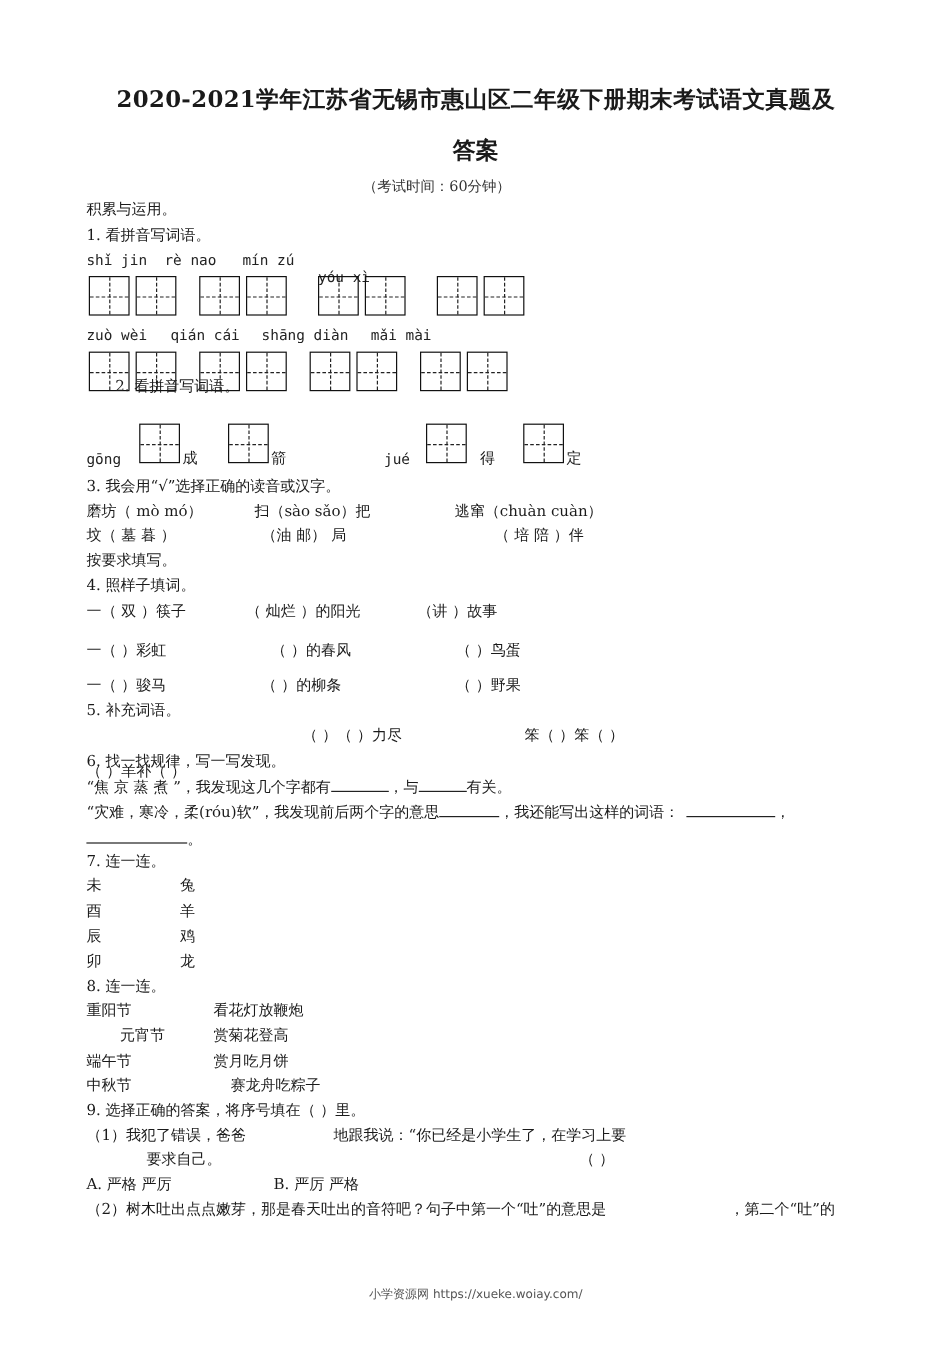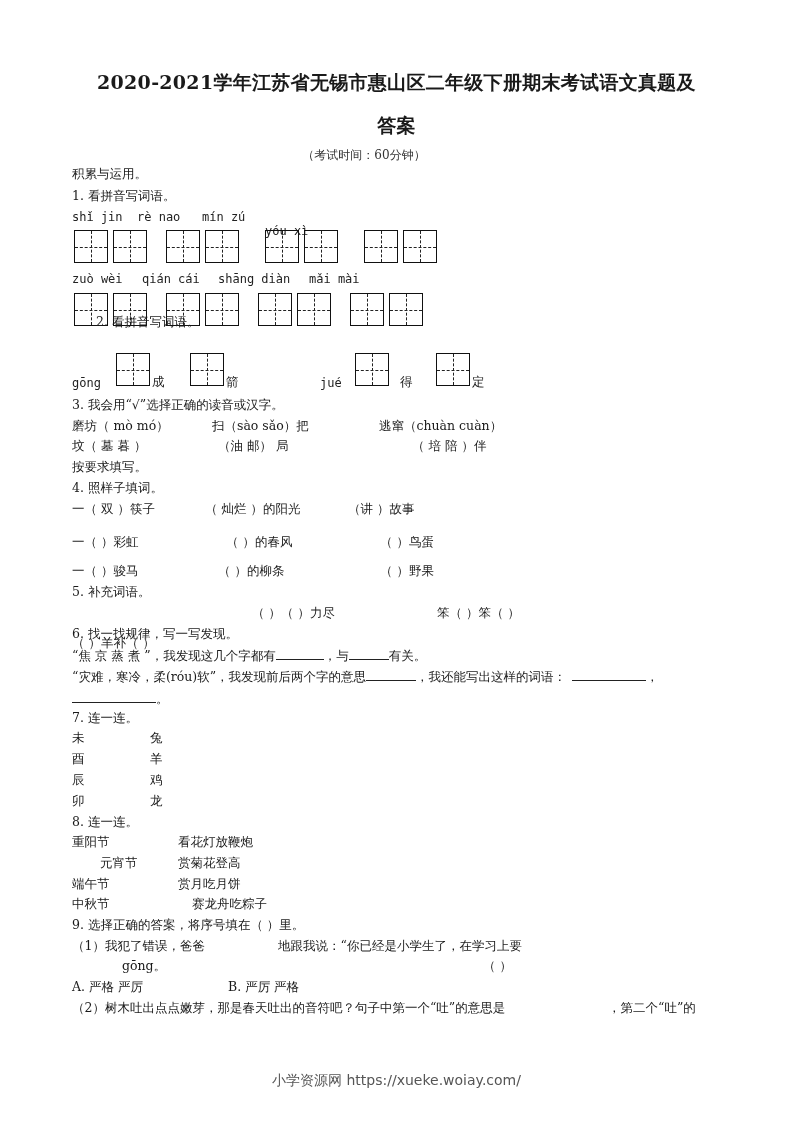--- a/index.html
+++ b/index.html
@@ -22,21 +22,21 @@
   .tz::before {
     content: ""; position: absolute; left: 50%; top: 0; bottom: 0;
     border-left: 1.2px dashed #222;
   }
   .tz::after {
     content: ""; position: absolute; top: 50%; left: 0; right: 0;
     border-top: 1.2px dashed #222;
   }
   .footer {
     position: absolute; left: 0; width: 793px; text-align: center; top: 1072px;
-    font-family: "DejaVu Sans", "Liberation Sans", sans-serif; font-size: 14px; color: #555;
+    font-family: "DejaVu Sans", "Liberation Sans", sans-serif; font-size: 10px; color: #555;
   }
   .blank { display: inline-block; border-bottom: 1px solid #222; height: 12px; vertical-align: baseline; }
 </style>
 </head>
 <body>
 
 <div class="title" style="top:70px;">2020-2021学年江苏省无锡市惠山区二年级下册期末考试语文真题及</div>
 <div class="title" style="top:113px;">答案</div>
 <div class="subtitle" style="top:147px;">（考试时间：60分钟）</div>
 
@@ -136,20 +136,20 @@
 <div class="abs t" style="left:72px; top:855px;margin-left:28px;">元宵节</div>
 <div class="abs t" style="left:178px; top:855px;">赏菊花登高</div>
 <div class="abs t" style="left:72px; top:876px;">端午节</div>
 <div class="abs t" style="left:178px; top:876px;">赏月吃月饼</div>
 <div class="abs t" style="left:72px; top:896px;">中秋节</div>
 <div class="abs t" style="left:192px; top:896px;">赛龙舟吃粽子</div>
 
 <div class="abs t" style="left:72px; top:917px;">9. 选择正确的答案，将序号填在（      ）里。</div>
 <div class="abs t" style="left:72px; top:938px;">（1）我犯了错误，爸爸</div>
 <div class="abs t" style="left:262px; top:938px;margin-left:16px;">地跟我说：“你已经是小学生了，在学习上要</div>
-<div class="abs t" style="left:122px; top:958px;">gōng。</div>
+<div class="abs t" style="left:122px; top:958px;">要求自己。</div>
 <div class="abs t" style="left:483px; top:958px;">（          ）</div>
 <div class="abs t" style="left:72px; top:979px;">A. 严格    严厉</div>
 <div class="abs t" style="left:228px; top:979px;">B. 严厉    严格</div>
 <div class="abs t" style="left:72px; top:1000px;">（2）树木吐出点点嫩芽，那是春天吐出的音符吧？句子中第一个“吐”的意思是</div>
 <div class="abs t" style="left:608px; top:1000px;">，第二个“吐”的</div>
 
 <div class="footer">小学资源网 https://xueke.woiay.com/</div>
 
 </body></html>

